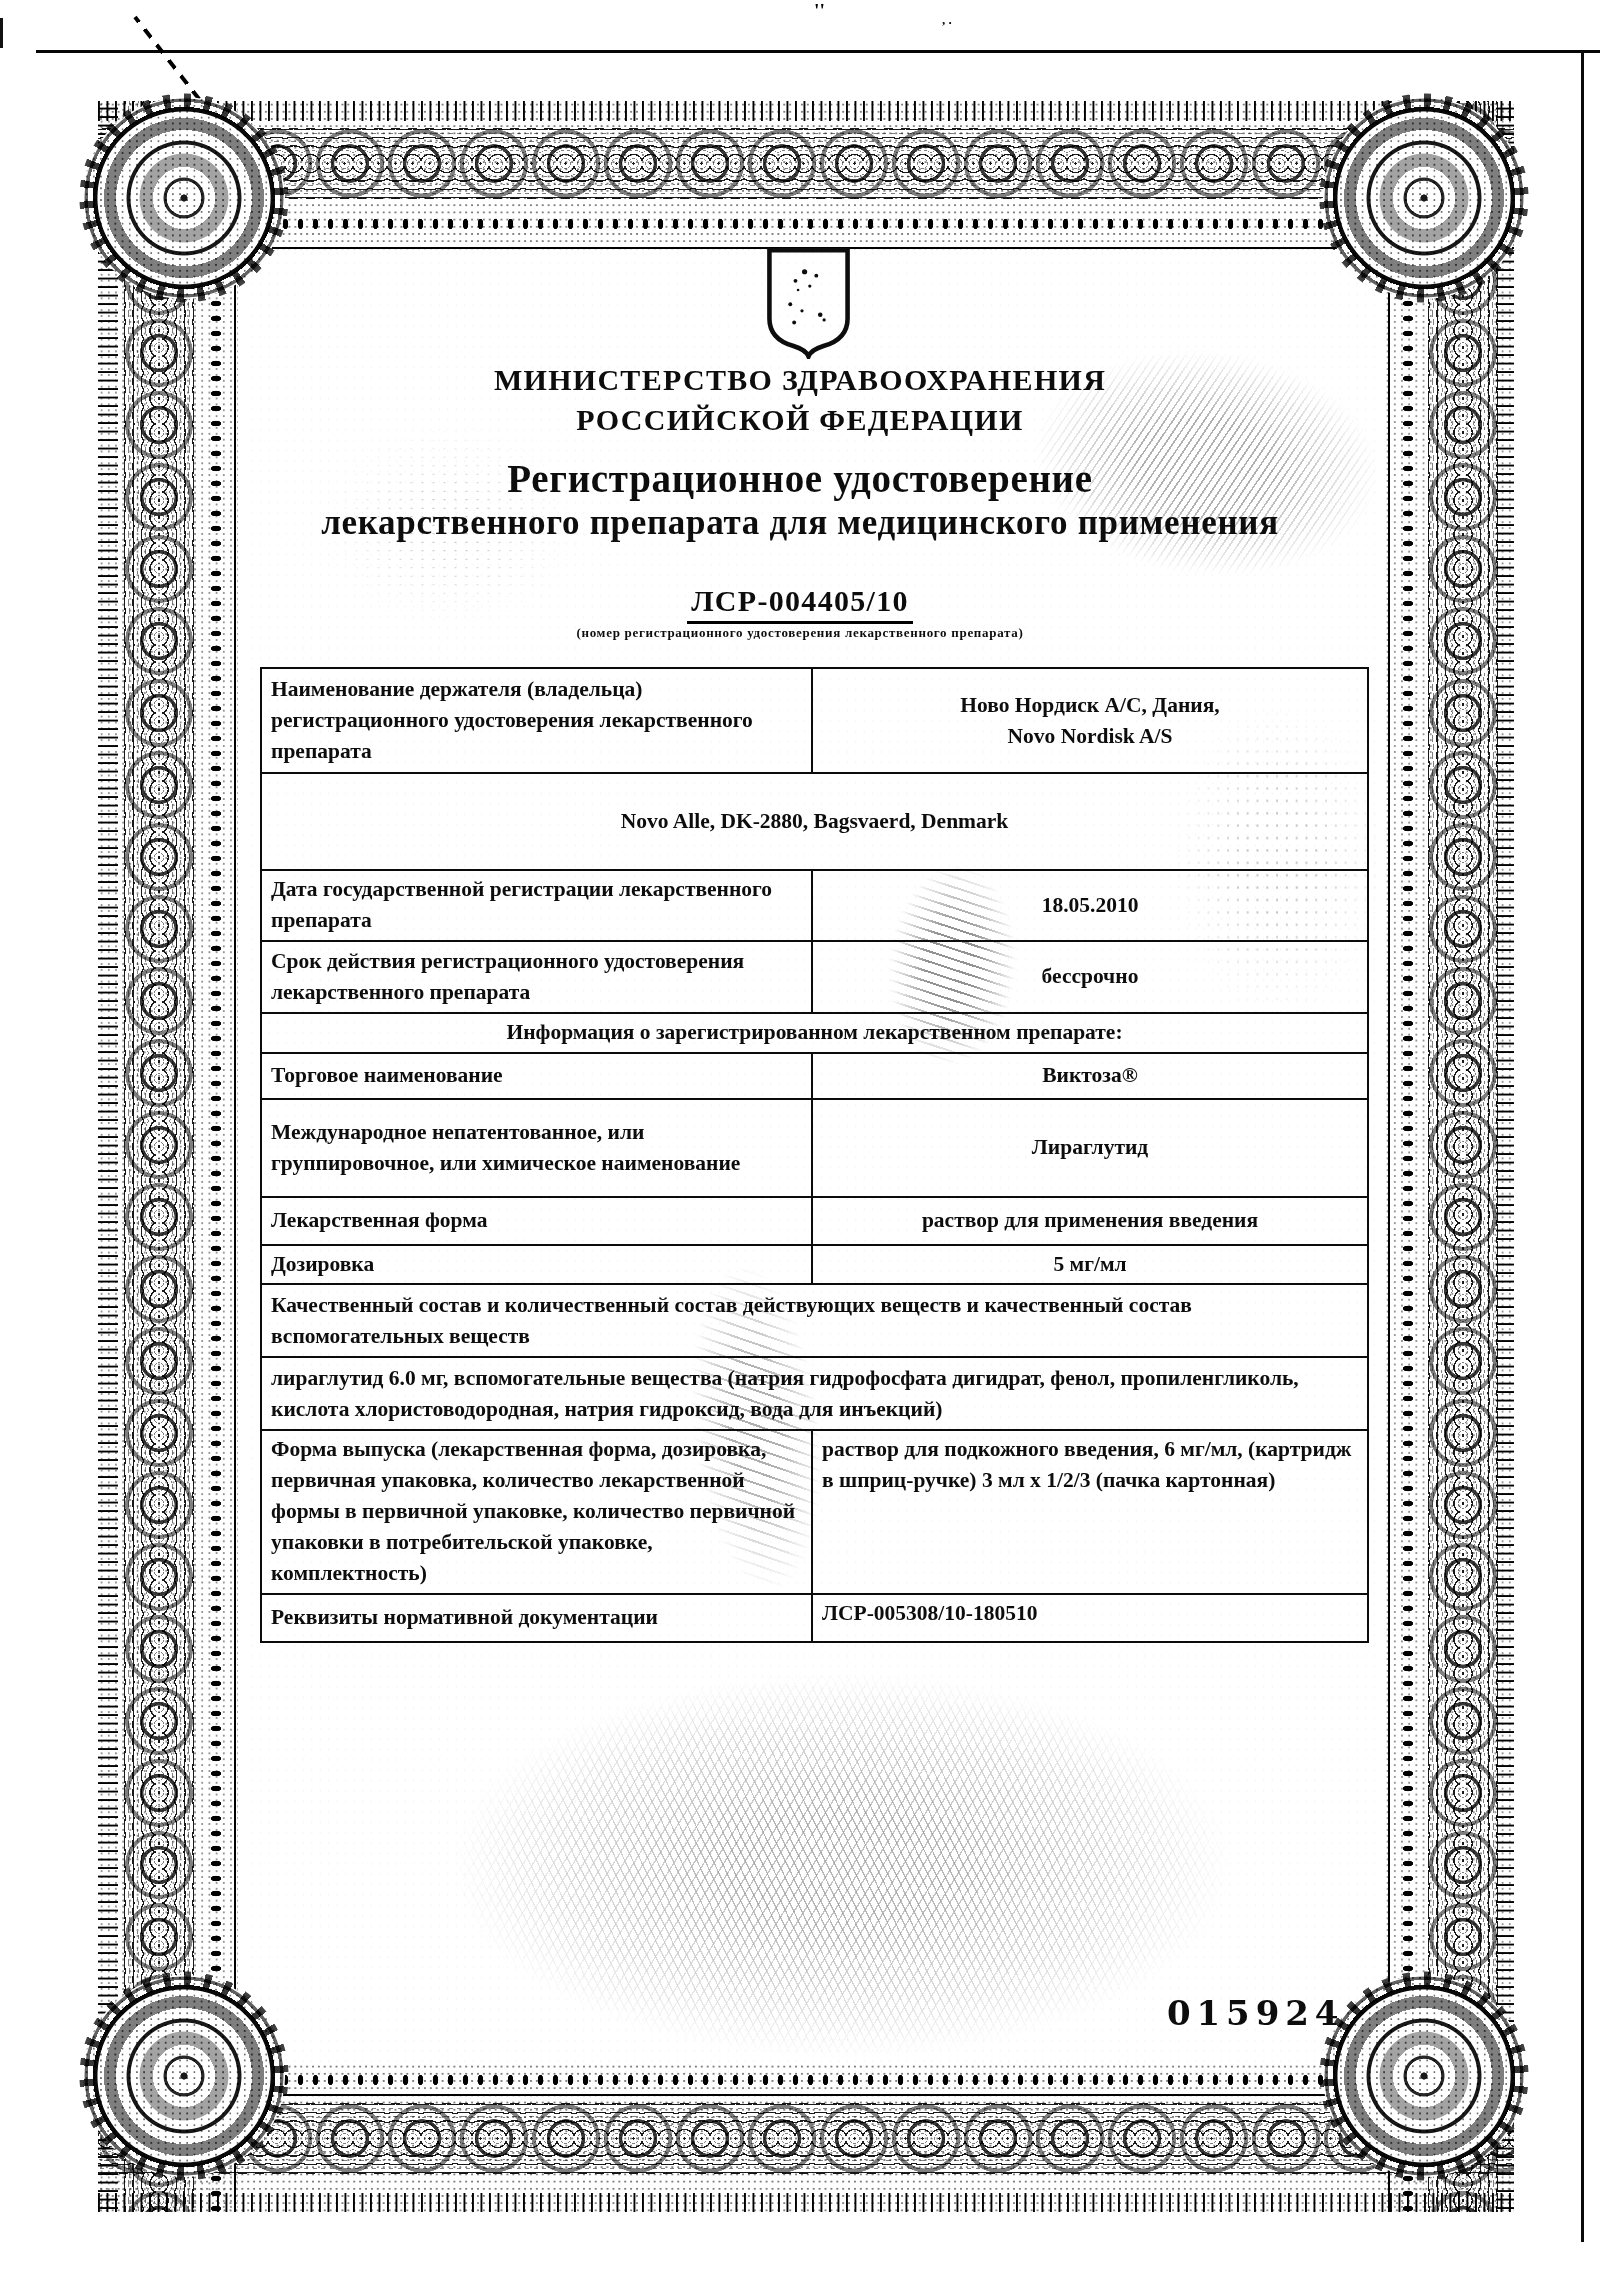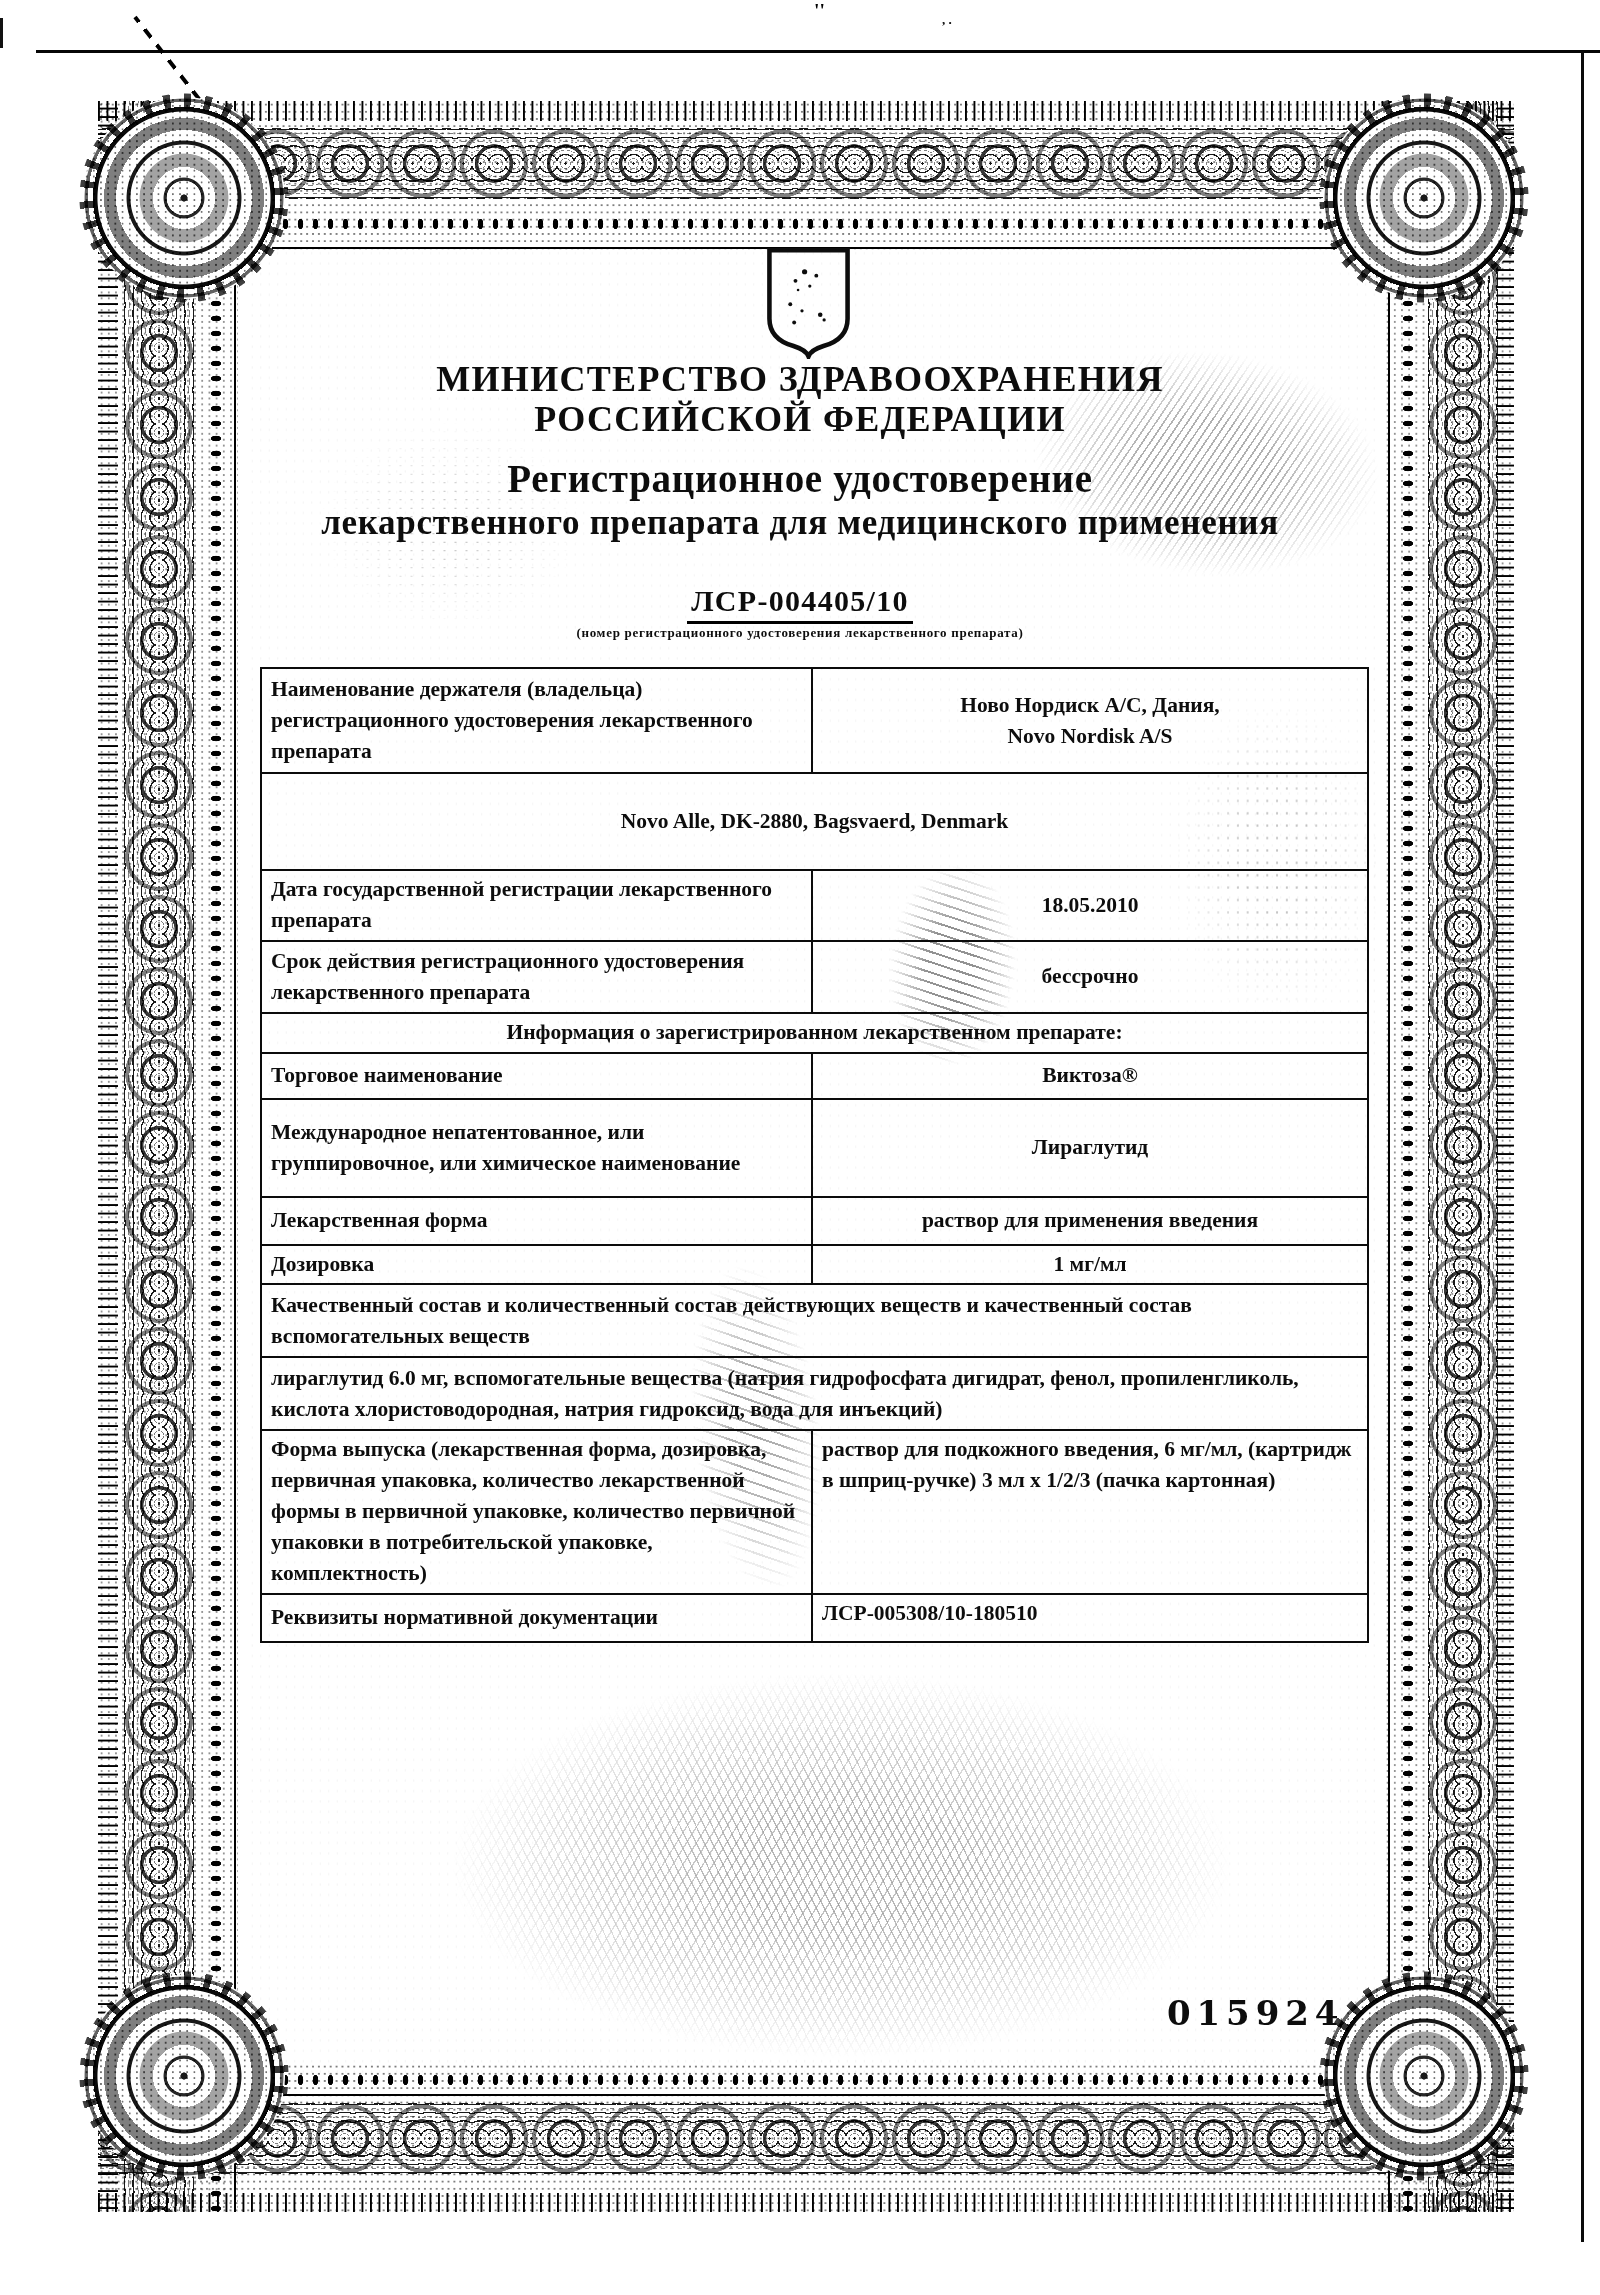--- a/index.html
+++ b/index.html
@@ -98,21 +98,21 @@
     background:repeating-linear-gradient(25deg,rgba(0,0,0,.75) 0 2px,transparent 2px 11px);
     -webkit-mask-image:radial-gradient(closest-side,#000 25%,transparent 70%);
     mask-image:radial-gradient(closest-side,#000 25%,transparent 70%);}
   .np7{position:absolute;left:248px;top:248px;right:222px;bottom:209px;opacity:.05;
     background:radial-gradient(#000 0.7px,transparent 0.9px) 0 0/8.5px 10.4px;}
 
   
   .content{position:absolute;inset:0;filter:blur(0.2px);}
   .coat{position:absolute;left:764px;top:247px;width:89px;height:112px;}
   .ctext{position:absolute;left:0;right:0;text-align:center;font-weight:bold;}
-  .ministry{font-size:36px;letter-spacing:1.3px;line-height:39px;}
+  .ministry{font-size:30px;letter-spacing:1.3px;line-height:39px;}
   .m1{top:360px;}
   .m2{top:400px;}
   .title1{top:456px;font-size:39px;letter-spacing:0.7px;}
   .title2{top:503px;font-size:35px;letter-spacing:0.7px;}
   .regnum{top:584px;font-size:30px;}
   .regnum span{display:inline-block;border-bottom:3.9px solid #000;padding:0 3.9px 2.6px 3.9px;letter-spacing:1.3px;}
   .regcap{top:625px;font-size:13px;letter-spacing:0.7px;}
 
   .cert-table{position:absolute;left:260px;top:667px;width:1109px;border:2.6px solid #0b0b0b;
     box-sizing:border-box;font-size:21.5px;line-height:31px;font-weight:bold;}
@@ -232,21 +232,21 @@
         <div class="cell value">Лираглутид</div>
       </div>
 
       <div class="row h74">
         <div class="cell label">Лекарственная форма</div>
         <div class="cell value">раствор для применения введения</div>
       </div>
 
       <div class="row h60">
         <div class="cell label">Дозировка</div>
-        <div class="cell value">1 мг/мл</div>
+        <div class="cell value">5 мг/мл</div>
       </div>
 
       <div class="row full left h112">
         <div class="cell">Качественный состав и количественный состав действующих веществ и качественный состав вспомогательных веществ</div>
       </div>
 
       <div class="row full left h112">
         <div class="cell">лираглутид 6.0 мг, вспомогательные вещества (натрия гидрофосфата дигидрат, фенол, пропиленгликоль, кислота хлористоводородная, натрия гидроксид, вода для инъекций)</div>
       </div>
 

